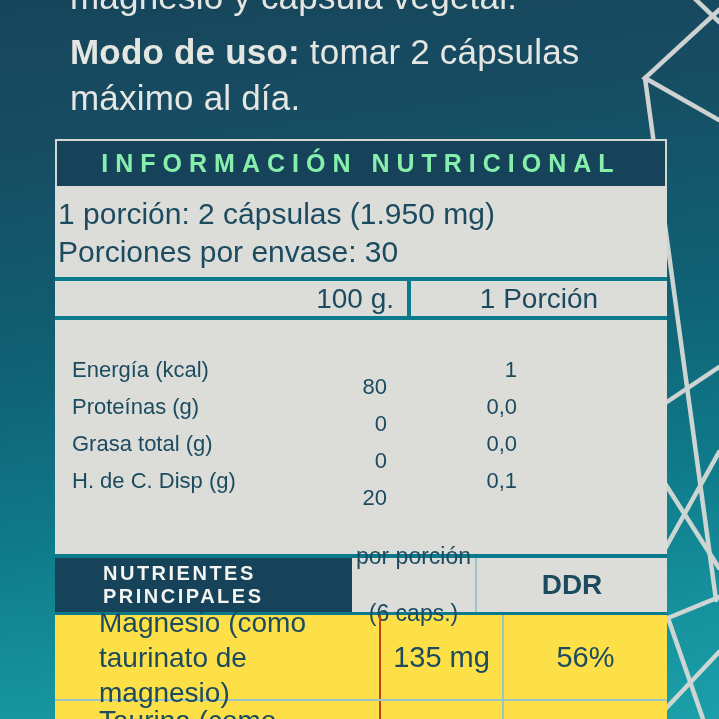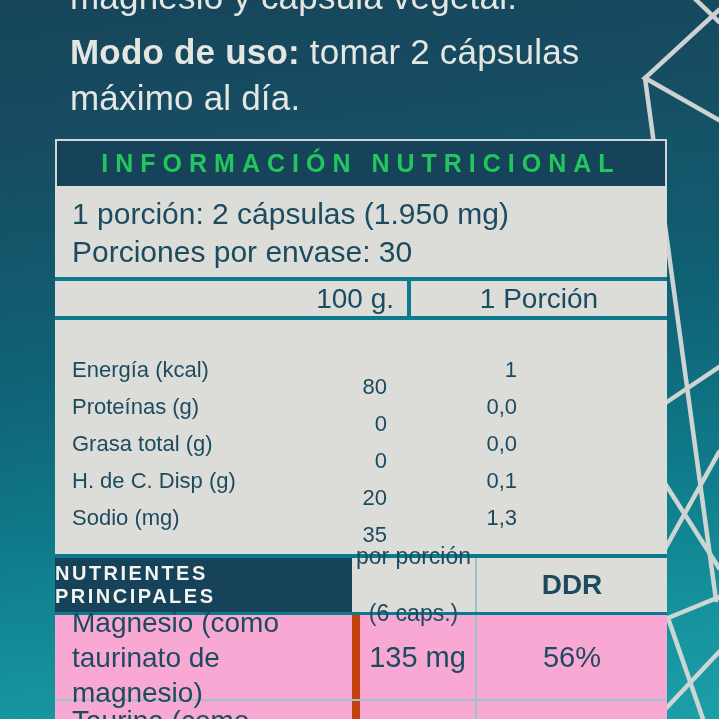--- a/index.html
+++ b/index.html
@@ -34,27 +34,27 @@
     z-index: 1;
     overflow: hidden;
     color: #1C4B60;
   }
   .t-header {
     height: 47px;
     background: #16435A;
     border: 2px solid #D3D5D1; border-bottom: none;
     box-sizing: border-box;
     display: flex; align-items: center; justify-content: center;
-    color: #22c55e;
+    color: #86efac;
     font-size: 25px; font-weight: 700; letter-spacing: 7px;
   }
   .t-serving {
     height: 91px; box-sizing: border-box;
     background: #DCDDD9;
-    padding: 9px 16px 0 17px;
+    padding: 9px 16px 0 3px;
     font-size: 30px; line-height: 38px;
   }
   .t-cols {
     display: flex; align-items: stretch;
     background: #DCDDD9;
     border-top: 4px solid #0B7A8D;
     border-bottom: 4px solid #0B7A8D;
     height: 35px; box-sizing: content-box;
     font-size: 28px;
   }
@@ -83,48 +83,48 @@
   .t-row .lbl { padding-left: 17px; white-space: nowrap; }
   .t-row .v1 { text-align: right; margin-top: 34px; }
   .t-row .v2 { text-align: right; }
   
   .t-nutrients { border-top: 4px solid #0B7A8D; }
   .n-head { display: flex; height: 54px; background: #DCDDD9; }
   .n-title {
     width: 297px; box-sizing: border-box;
     background: #16435A; color: #F4F4F1;
     display: flex; align-items: center; justify-content: center;
-    font-size: 20px; font-weight: 700; letter-spacing: 2.5px;
+    font-size: 20px; font-weight: 700; letter-spacing: 2.5px; padding-left: 48px;
   }
   .n-col1 {
     width: 125px; box-sizing: border-box;
     border-right: 2px solid #9CC3CA;
     display: flex; flex-direction: column;
     align-items: center; justify-content: center;
     font-size: 23px; line-height: 25px; gap: 32px;
   }
   .n-col2 {
     flex: 1;
     display: flex; align-items: center; justify-content: center;
     font-size: 28px; font-weight: 600;
   }
   .n-sep { height: 3px; background: #0B7A8D; }
-  .n-row { display: flex; background: #f9a8d4; }
+  .n-row { display: flex; background: #fde047; padding-left: 27px; }
   .n-row.mag { height: 84px; border-bottom: 2px solid #9CC3CA; }
   .n-row.partial { height: 60px; }
   .n-label {
     width: 297px; box-sizing: border-box;
     padding-left: 17px;
     display: flex; flex-direction: column; justify-content: center;
     font-size: 28px; line-height: 35px;
   }
   .n-row.partial .n-label { justify-content: flex-start; padding-top: 2px; }
   .n-amt {
     width: 125px; box-sizing: border-box;
-    border-left: 8px solid #c2410c; border-right: 2px solid #9CC3CA;
+    border-left: 2px solid #c2410c; border-right: 2px solid #9CC3CA;
     display: flex; align-items: center; justify-content: center;
     font-size: 29px;
   }
   .n-ddr {
     flex: 1;
     display: flex; align-items: center; justify-content: center;
     font-size: 29px;
   }
 </style>
 </head>
@@ -184,26 +184,20 @@
       <div class="v1">0</div>
       <div class="v2">0,0</div>
       <div></div>
     </div>
     <div class="t-row">
       <div class="lbl">H. de C. Disp (g)</div>
       <div class="v1">20</div>
       <div class="v2">0,1</div>
       <div></div>
     </div>
-    <div class="t-row">
-      <div class="lbl">Sodio (mg)</div>
-      <div class="v1">35</div>
-      <div class="v2">1,3</div>
-      <div></div>
-    </div>
   </div>
 
   <div class="t-nutrients">
     <div class="n-head">
       <div class="n-title">NUTRIENTES PRINCIPALES</div>
       <div class="n-col1">
         <div>por porción</div>
         <div>(6 caps.)</div>
       </div>
       <div class="n-col2">DDR</div>

